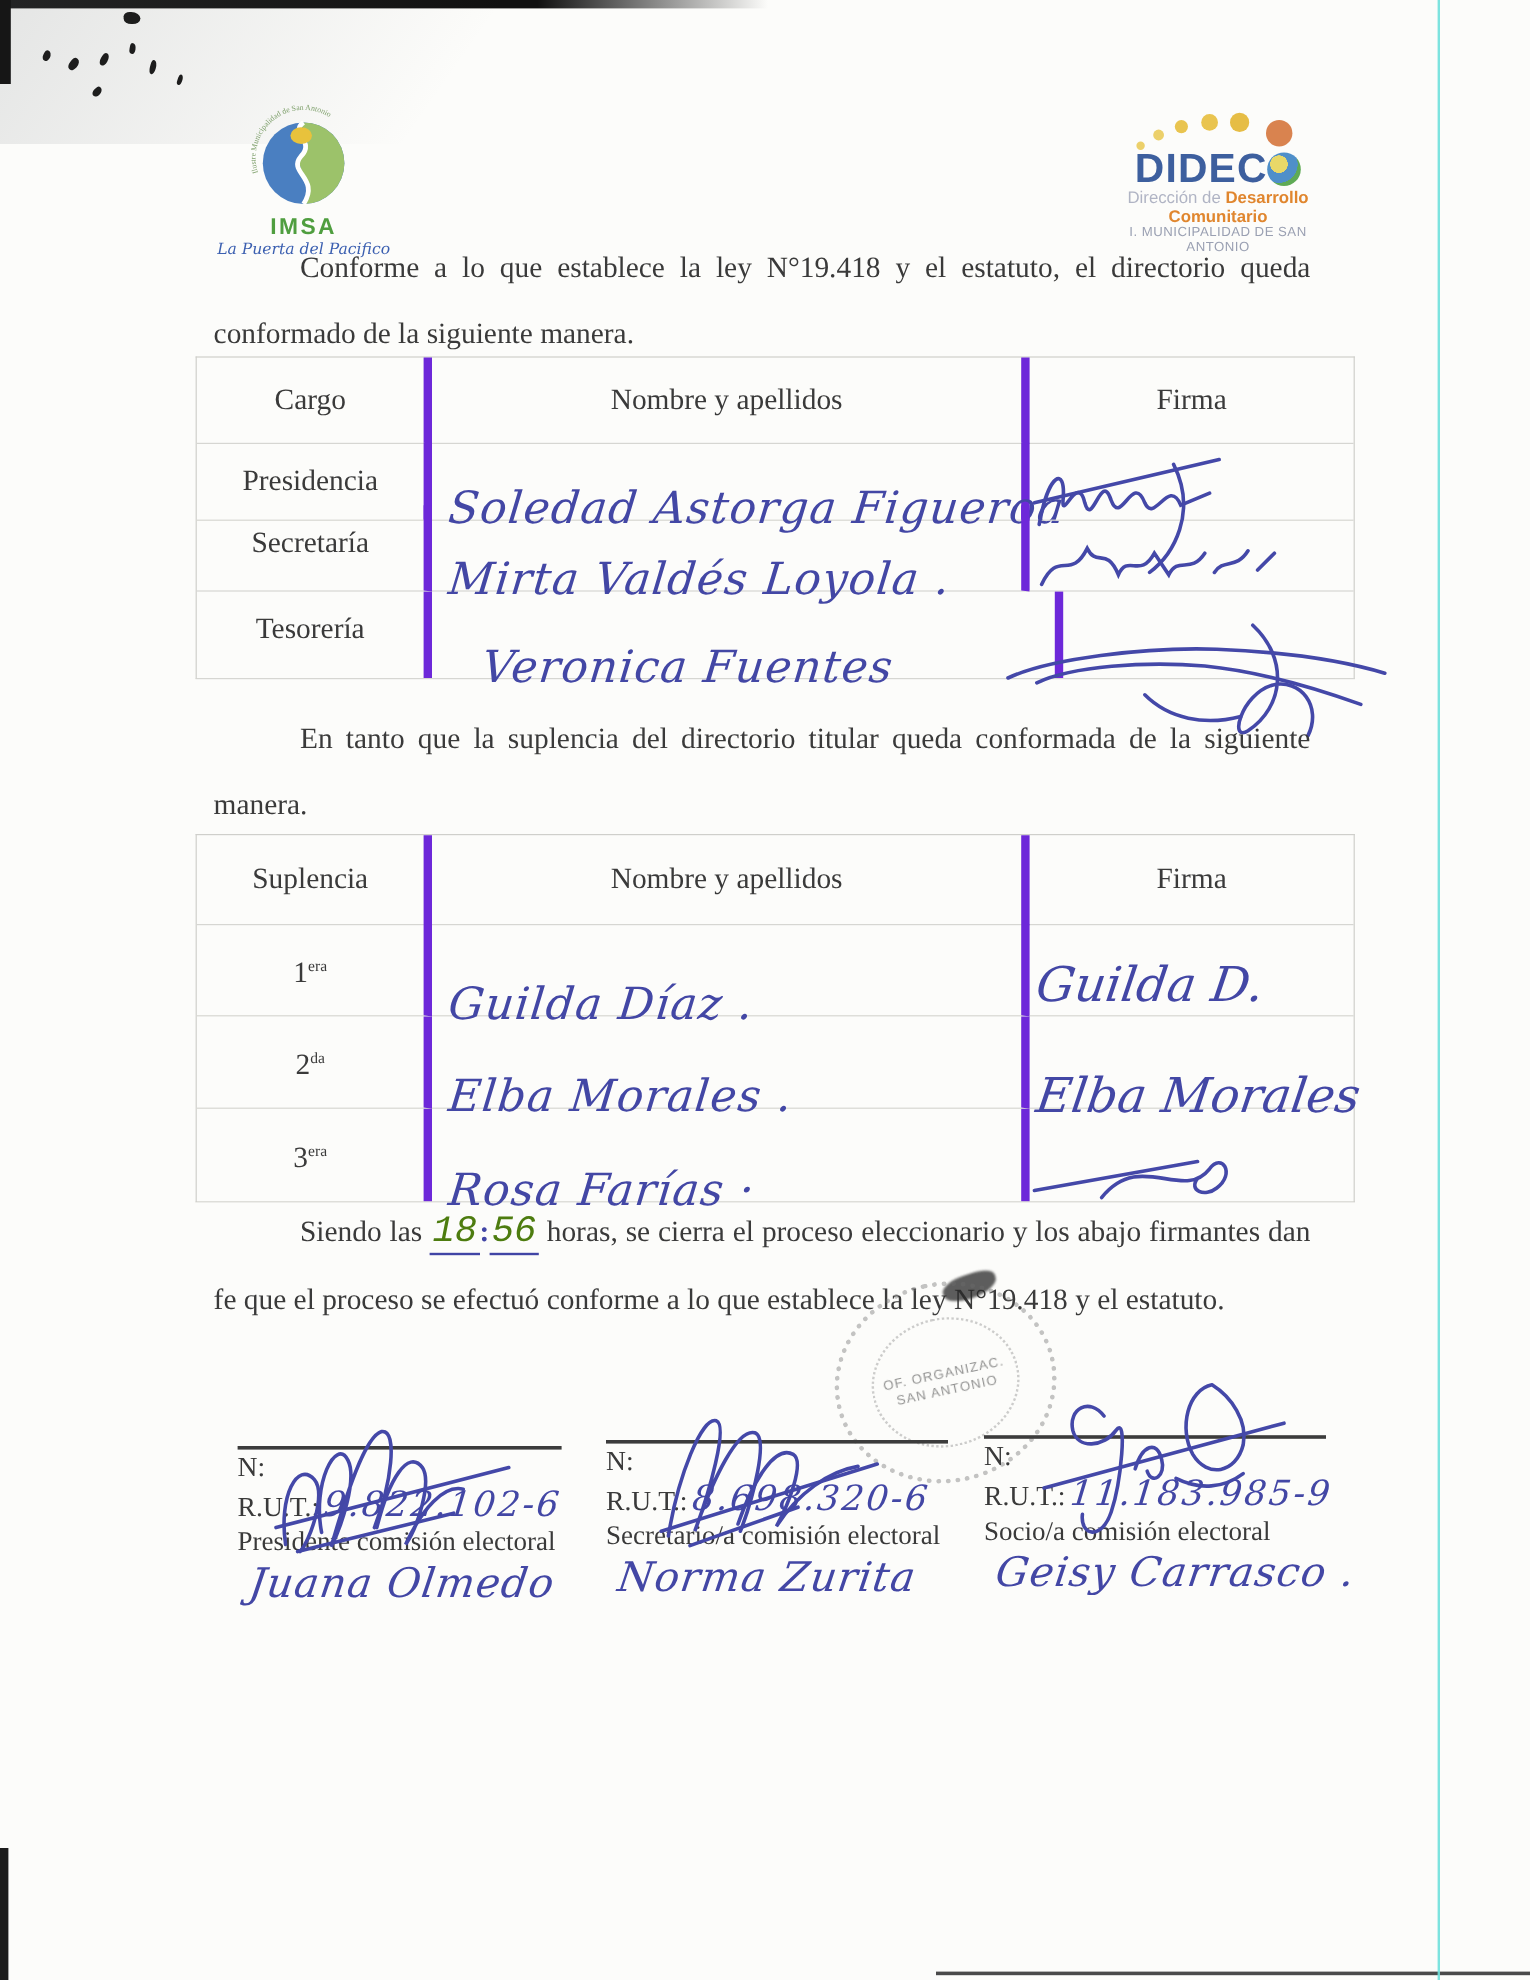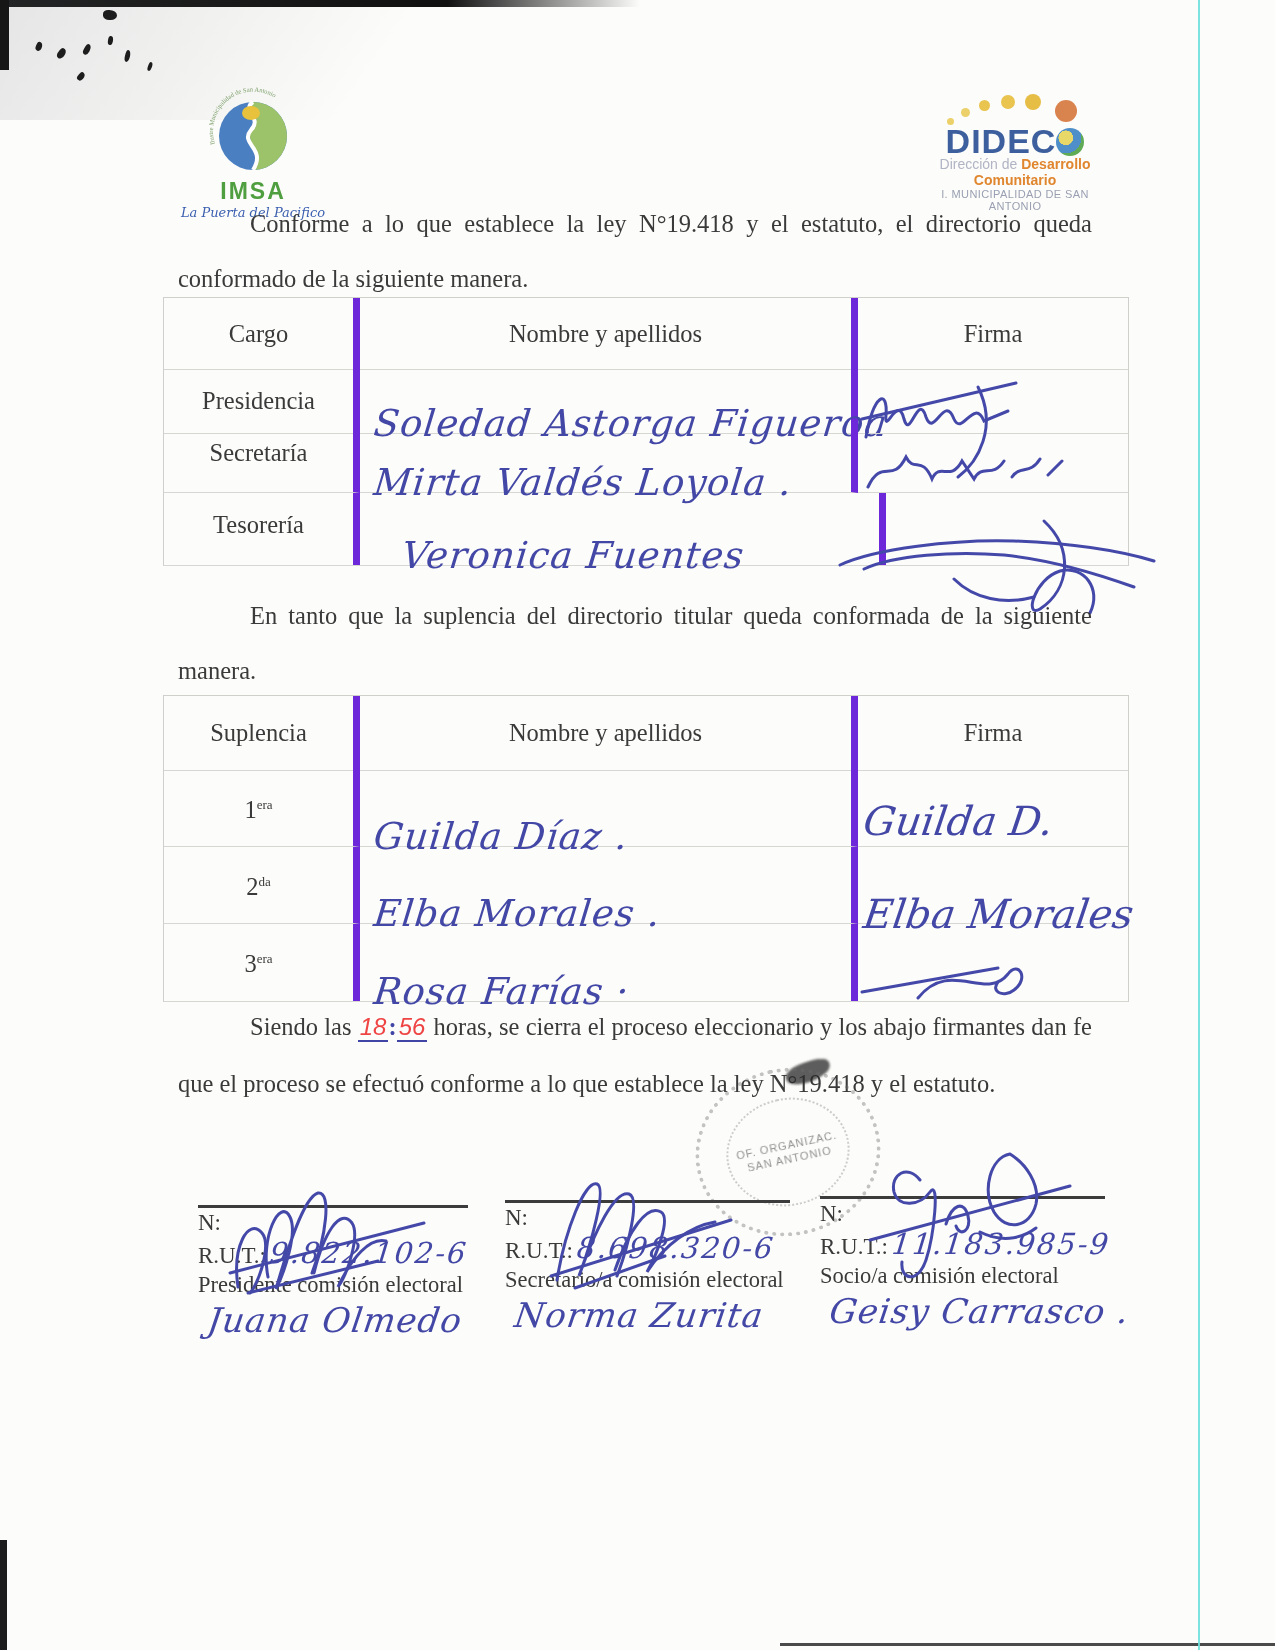--- a/index.html
+++ b/index.html
@@ -14,21 +14,21 @@
   .corner-shade{position:absolute;left:0;top:0;width:620px;height:120px;
     background:linear-gradient(125deg,rgba(120,125,130,.18),rgba(120,125,130,0) 60%);}
   .edge-left-bottom{position:absolute;left:0;top:1540px;width:7px;height:110px;background:#1c1c1c;}
   .edge-left-top{position:absolute;left:0;top:0;width:9px;height:70px;background:#161616;}
   .edge-bottom{position:absolute;left:780px;top:1643px;width:495px;height:3px;background:#4a4a4a;}
   .cyan-line{position:absolute;left:1198px;top:0;width:2px;height:1650px;background:#6fe0dc;opacity:.9;}
   .speck{position:absolute;background:#1d1d1d;border-radius:40% 60% 50% 50%;}
   
   .imsa{position:absolute;left:178px;top:82px;width:150px;text-align:center;}
   .imsa-title{color:#4f9e3f;font-family:"Liberation Sans",sans-serif;font-weight:bold;
-    font-size:23px;letter-spacing:2px;margin-top:-4px;}
+    font-size:19px;letter-spacing:2px;margin-top:-4px;}
   .imsa-sub{color:#3b5fb0;font-style:italic;font-size:13px;font-family:"DejaVu Serif",serif;margin-top:0;}
   .dideco{position:absolute;left:925px;top:92px;width:180px;text-align:center;
     font-family:"Liberation Sans",sans-serif;}
   .dideco-dots{position:relative;height:34px;}
   .dideco-dots span{position:absolute;border-radius:50%;}
   .dideco-word{font-size:34px;font-weight:bold;color:#3d5f9e;letter-spacing:1px;line-height:30px;}
   .dideco-word .globe{display:inline-block;width:28px;height:28px;border-radius:50%;
     background:radial-gradient(circle at 35% 35%, #e8d868 0 28%, #4f8fc9 29% 60%, #5faa55 61%);
     vertical-align:-3px;}
   .dideco-sub1{font-size:14px;color:#b0b4c4;text-align:center;}
@@ -49,21 +49,21 @@
   .cell-label{font-size:24.5px;color:#3a3a3a;text-align:center;}
   sup{font-size:13px;}
   
   .hand{font-family:"DejaVu Serif",serif;font-style:italic;color:#4347a5;}
   .hand-name{position:absolute;left:14px;bottom:-12px;font-size:37px;white-space:nowrap;
     display:inline-block;transform:skewX(-6deg);letter-spacing:1px;}
   .firma-hand{position:absolute;left:6px;bottom:-6px;font-size:34px;white-space:nowrap;
     display:inline-block;transform:skewX(-8deg);}
   .scribble{position:absolute;overflow:visible;}
   .scribble path{fill:none;stroke:#4448a8;stroke-width:3;stroke-linecap:round;}
-  .hand-time{color:#ef4444;font-family:Liberation Sans, sans-serif;font-style:italic;font-size:24px;
+  .hand-time{color:#4d7c0f;font-family:Liberation Mono, monospace;font-style:italic;font-size:31px;
     border-bottom:2.5px solid #4145a5;padding:0 2px;}
   
   .stamp{position:absolute;left:695px;top:1068px;width:178px;height:160px;
     border:4px dotted rgba(110,110,110,.5);border-radius:50%;transform:rotate(-12deg);
     display:flex;align-items:center;justify-content:center;opacity:.8;}
   .stamp-inner{width:120px;height:104px;border:2px dotted rgba(120,120,120,.45);border-radius:50%;
     display:flex;flex-direction:column;align-items:center;justify-content:center;}
   .stamp-text{font-size:11px;color:rgba(85,85,85,.8);font-family:"Liberation Sans",sans-serif;
     letter-spacing:1px;text-align:center;line-height:14px;filter:blur(.4px);}
   .stamp-blob{position:absolute;left:785px;top:1062px;width:46px;height:20px;background:rgba(40,40,40,.75);

